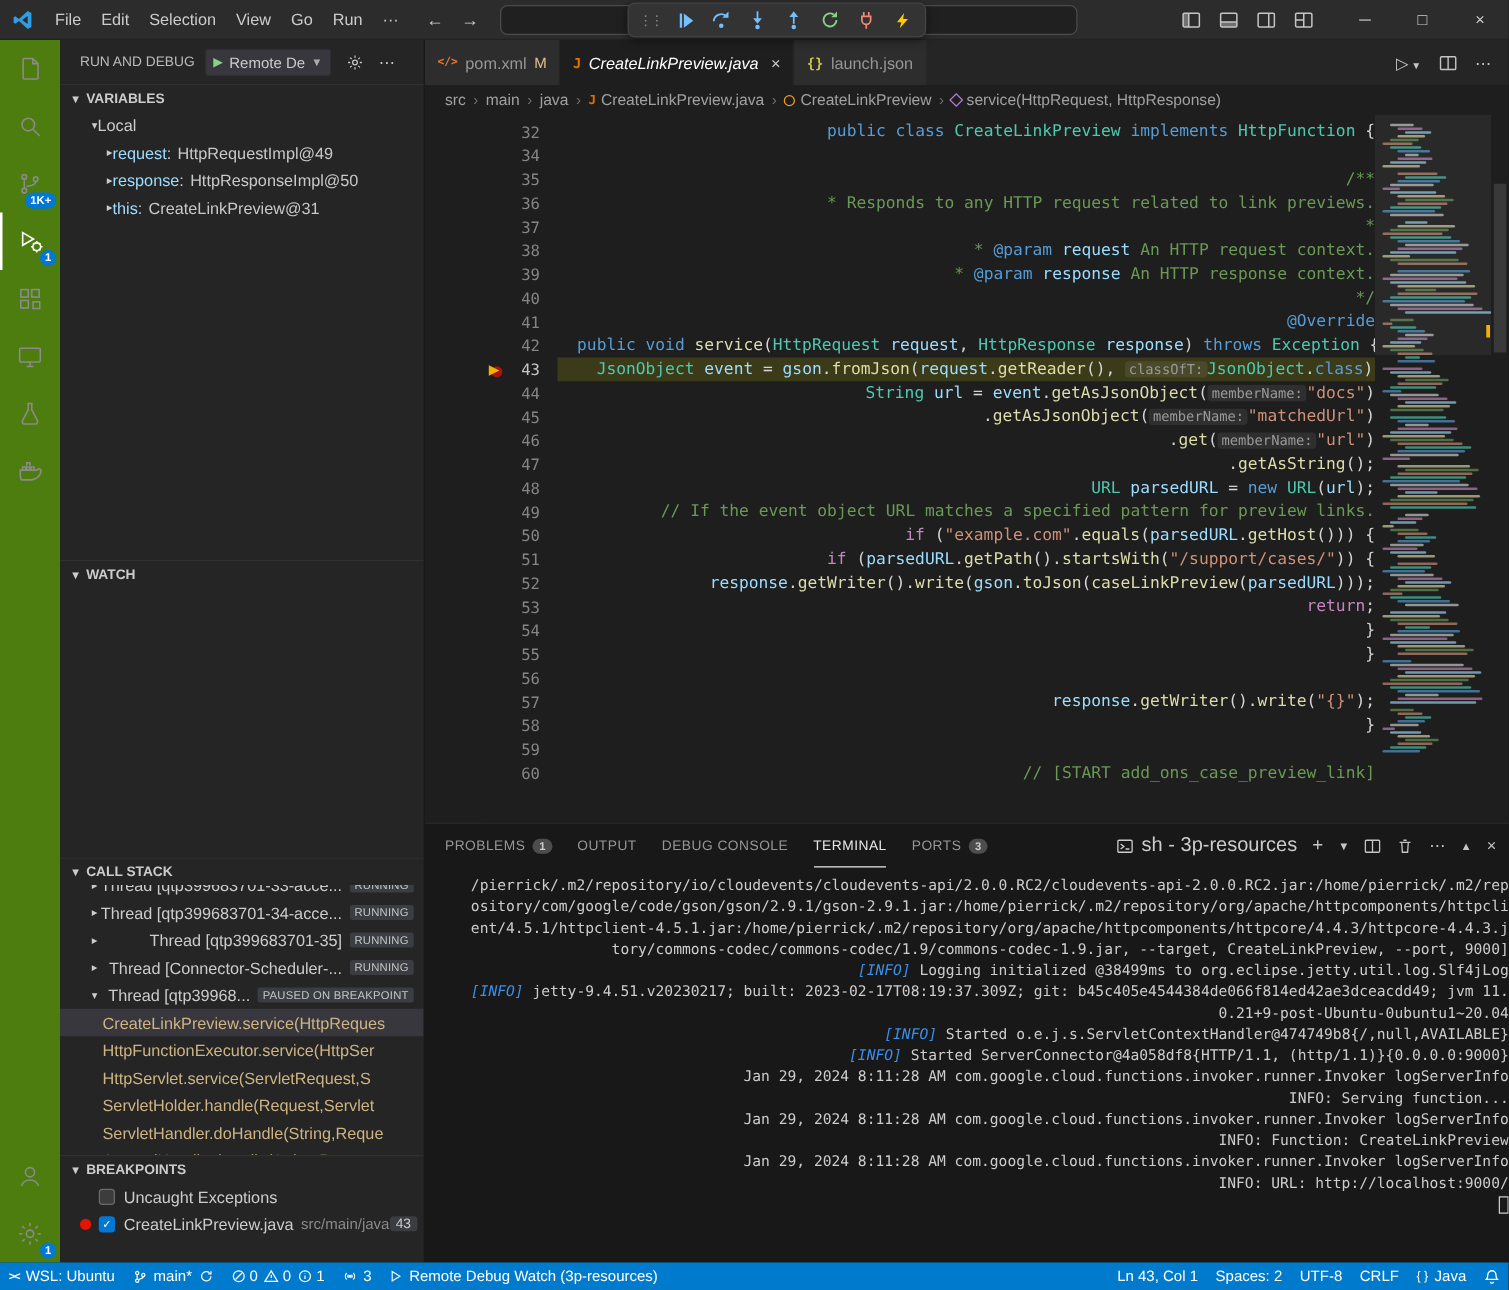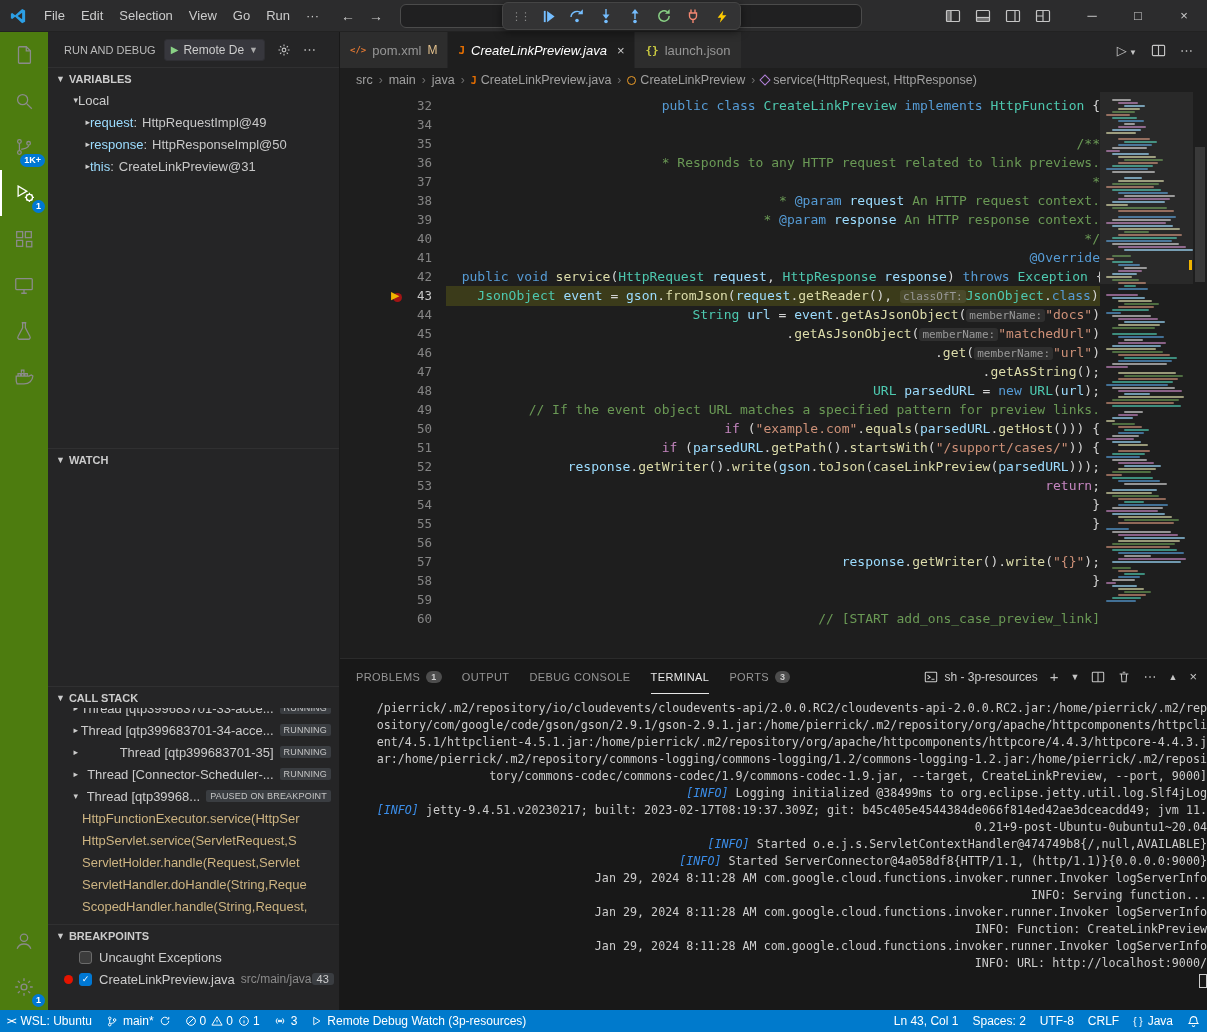--- a/index.html
+++ b/index.html
@@ -102,21 +102,21 @@
 .vscroll{width:14px;flex:0 0 auto;position:relative;}
 .vthumb{position:absolute;left:2px;top:55px;width:10px;height:135px;background:rgba(121,121,121,.3);}
 
 
 .panel{height:352px;flex:0 0 auto;background:#181818;border-top:1px solid #2b2b2b;display:flex;flex-direction:column;}
 .panel-header{height:35px;display:flex;align-items:center;padding:0 10px 0 16px;flex:0 0 auto;}
 .ptab{height:35px;display:flex;align-items:center;gap:6px;margin-right:20px;font-size:11px;color:#969696;letter-spacing:.4px;}
 .ptab.active{color:#e7e7e7;box-shadow:inset 0 -1px 0 #e7e7e7;}
 .pbadge{background:#4d4d4d;color:#cccccc;font-size:9px;border-radius:9px;padding:1px 5px;font-weight:700;}
 .panel-actions{margin-left:auto;display:flex;align-items:center;gap:12px;color:#c5c5c5;font-size:13px;}
-.term-sel{display:flex;align-items:center;gap:6px;font-size:12px;color:#cccccc;}
+.term-sel{display:flex;align-items:center;gap:6px;font-size:16px;color:#cccccc;}
 .terminal{flex:1;padding:6px 0 0 12px;overflow:hidden;}
 .tline{height:17px;white-space:pre;font-family:"DejaVu Sans Mono",monospace;font-size:11.7px;line-height:17px;color:#cccccc;}
 .t-info{color:#3b8eea;font-style:italic;}
 .cursor{display:inline-block;width:8px;height:14px;border:1px solid #cccccc;vertical-align:middle;}
 
 
 .statusbar{height:22px;background:#007acc;display:flex;align-items:center;color:#ffffff;font-size:12px;flex:0 0 auto;}
 .sitem{height:22px;display:flex;align-items:center;gap:5px;padding:0 7px;white-space:nowrap;}
 .sitem .pair{display:flex;align-items:center;gap:3px;}
 .remote-ico{font-weight:700;font-size:9px;letter-spacing:-1px;background:rgba(255,255,255,.0);}
@@ -405,20 +405,23 @@
             </div>
             <div class="row">
               <span class="twistie">▸</span>
               <span class="thread-label">Thread [Connector-Scheduler-...</span>
               <span class="badge">RUNNING</span>
             </div>
             <div class="row">
               <span class="twistie">▾</span>
               <span class="thread-label">Thread [qtp39968...</span>
               <span class="badge">PAUSED ON BREAKPOINT</span>
+            </div>
+            <div class="row frame selected">
+              <span class="frame-label">CreateLinkPreview.service(HttpReques</span>
             </div>
             <div class="row frame">
               <span class="frame-label">HttpFunctionExecutor.service(HttpSer</span>
             </div>
             <div class="row frame">
               <span class="frame-label">HttpServlet.service(ServletRequest,S</span>
             </div>
             <div class="row frame">
               <span class="frame-label">ServletHolder.handle(Request,Servlet</span>
             </div>
@@ -909,21 +912,20 @@
               </span>
             <span>⋯</span>
             <span style="font-size:9px;">▲</span>
             <span>×</span>
           </div>
         </div>
         <div class="terminal">
             <div class="tline"><span>/pierrick/.m2/repository/io/cloudevents/cloudevents-api/2.0.0.RC2/cloudevents-api-2.0.0.RC2.jar:/home/pierrick/.m2/rep</span></div>
             <div class="tline"><span>ository/com/google/code/gson/gson/2.9.1/gson-2.9.1.jar:/home/pierrick/.m2/repository/org/apache/httpcomponents/httpcli</span></div>
             <div class="tline"><span>ent/4.5.1/httpclient-4.5.1.jar:/home/pierrick/.m2/repository/org/apache/httpcomponents/httpcore/4.4.3/httpcore-4.4.3.j</span></div>
-            <div class="tline"><span>ar:/home/pierrick/.m2/repository/commons-logging/commons-logging/1.2/commons-logging-1.2.jar:/home/pierrick/.m2/reposi</span></div>
             <div class="tline"><span>tory/commons-codec/commons-codec/1.9/commons-codec-1.9.jar, --target, CreateLinkPreview, --port, 9000]</span></div>
             <div class="tline"><span class="t-info">[INFO]</span><span> Logging initialized @38499ms to org.eclipse.jetty.util.log.Slf4jLog</span></div>
             <div class="tline"><span class="t-info">[INFO]</span><span> jetty-9.4.51.v20230217; built: 2023-02-17T08:19:37.309Z; git: b45c405e4544384de066f814ed42ae3dceacdd49; jvm 11.</span></div>
             <div class="tline"><span>0.21+9-post-Ubuntu-0ubuntu1~20.04</span></div>
             <div class="tline"><span class="t-info">[INFO]</span><span> Started o.e.j.s.ServletContextHandler@474749b8{/,null,AVAILABLE}</span></div>
             <div class="tline"><span class="t-info">[INFO]</span><span> Started ServerConnector@4a058df8{HTTP/1.1, (http/1.1)}{0.0.0.0:9000}</span></div>
             <div class="tline"><span>Jan 29, 2024 8:11:28 AM com.google.cloud.functions.invoker.runner.Invoker logServerInfo</span></div>
             <div class="tline"><span>INFO: Serving function...</span></div>
             <div class="tline"><span>Jan 29, 2024 8:11:28 AM com.google.cloud.functions.invoker.runner.Invoker logServerInfo</span></div>
             <div class="tline"><span>INFO: Function: CreateLinkPreview</span></div>

